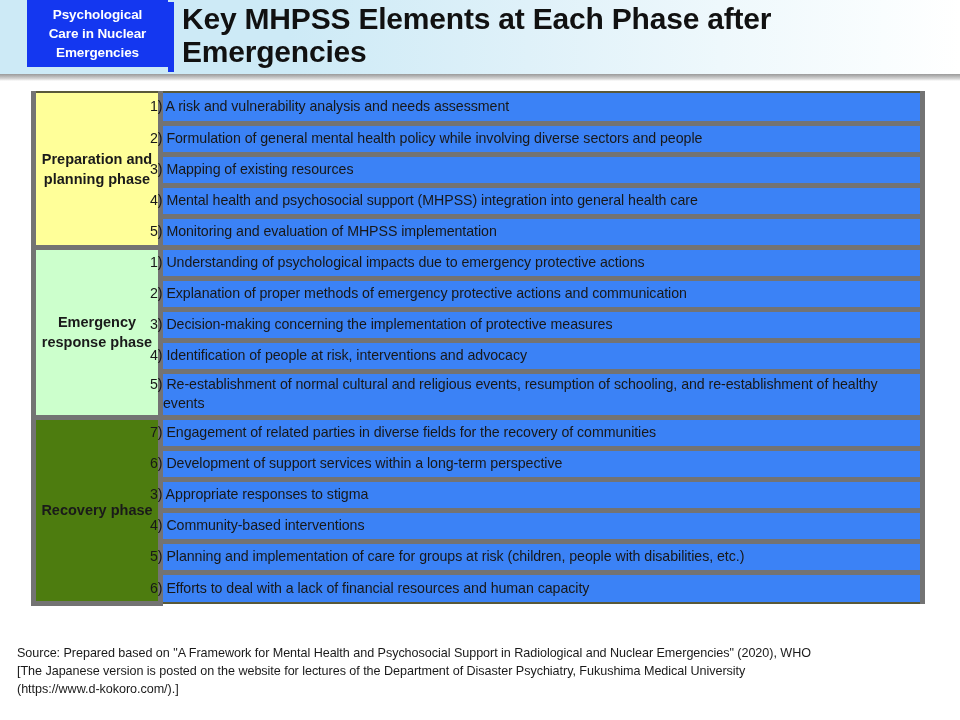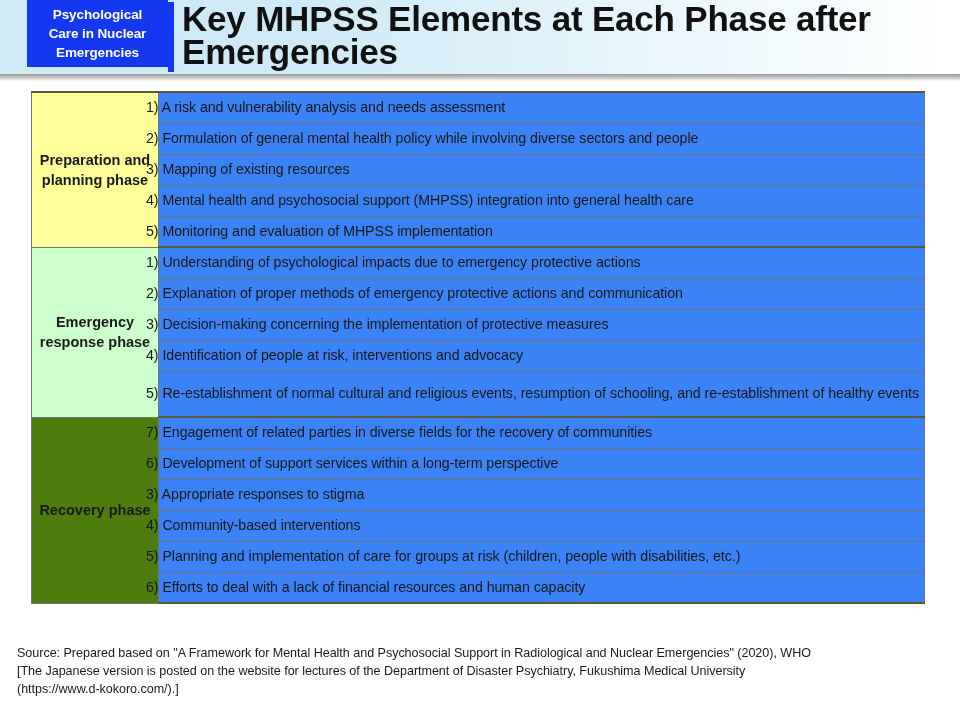--- a/index.html
+++ b/index.html
@@ -71,41 +71,41 @@
     top: 2px;
     width: 6px;
     height: 70px;
     background: #1437f0;
   }
   .page-title {
     position: absolute;
     left: 182px;
     top: 2px;
     width: 700px;
-    font-size: 35px;
+    font-size: 30px;
     font-weight: bold;
     line-height: 33px;
     color: #111111;
     letter-spacing: -0.2px;
   }
 
   
   .table-wrap {
     position: absolute;
     left: 31px;
     top: 91px;
     width: 894px;
   }
   table.mhpss {
     border-collapse: collapse;
     width: 894px;
     table-layout: fixed;
   }
   table.mhpss td {
-    border: 1px solid #737373;
+    border: 5px solid #737373;
     padding: 0;
     vertical-align: middle;
   }
   td.phase {
     width: 127px;
     text-align: center;
     font-weight: bold;
     font-size: 14.5px;
     line-height: 20px;
     color: #1a1a1a;

